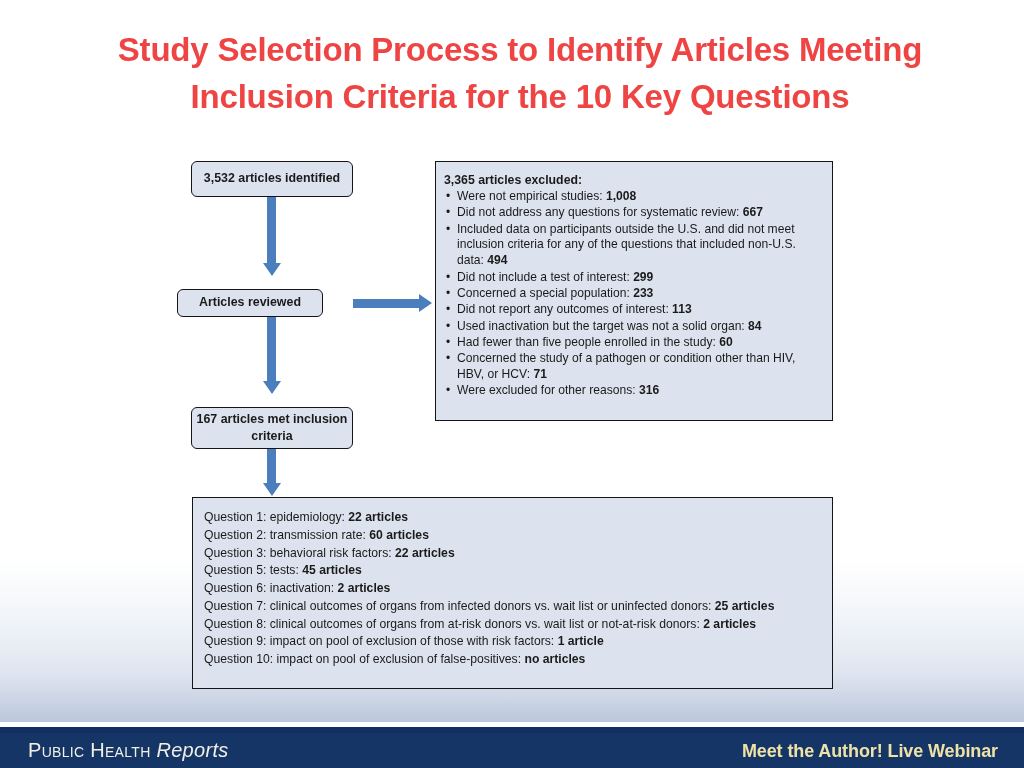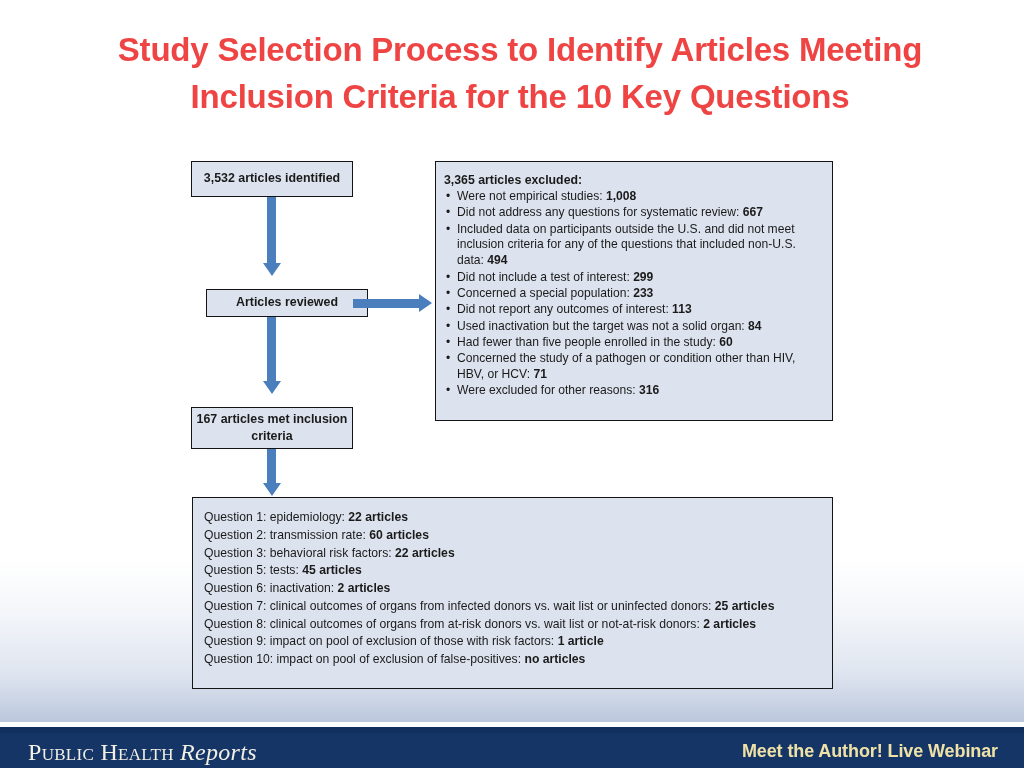--- a/index.html
+++ b/index.html
@@ -29,25 +29,25 @@
   
   .box{
     position:absolute;
     background:#dde3ee;
     border:1.6px solid #141414;
     box-sizing:border-box;
     color:#1a1a1a;
   }
   .box.small{
     display:flex;align-items:center;justify-content:center;
-    text-align:center;font-size:12.4px;font-weight:bold;line-height:1.38;
+    text-align:center;font-size:12.4px;font-weight:bold;line-height:1.38;border-radius:6px;
   }
 
   #box-identified{left:191px;top:161px;width:162px;height:36px;}
-  #box-reviewed{left:206px;top:289px;width:162px;height:28px;}
+  #box-reviewed{left:177px;top:289px;width:146px;height:28px;}
   #box-met{left:191px;top:407px;width:162px;height:42px;}
 
   
   #box-excluded{
     left:435px;top:161px;width:398px;height:260px;
     padding:11px 12px 8px 4px;
   }
   .excl-head{font-size:12.3px;font-weight:bold;margin:0 0 2px 4px;color:#1a1a1a;}
   .excl-list{list-style:none;margin:0;padding:0;}
   .excl-list li{
@@ -83,22 +83,22 @@
 
   
   .footer-gap{position:absolute;left:0;right:0;top:722px;height:5px;background:#ffffff;z-index:3;}
   .footer-rule{position:absolute;left:0;right:0;top:727px;height:6px;background:#11305f;z-index:3;}
   .footer{
     position:absolute;left:0;right:0;top:733px;height:35px;
     background:#153567;z-index:3;
   }
   .footer-logo{
     position:absolute;left:28px;top:6px;
-    font-family:Liberation Serif, serif;
-    color:#f2f0e4;font-size:24px;letter-spacing:0.3px;white-space:nowrap;
+    font-family:Liberation Sans, sans-serif;
+    color:#f2f0e4;font-size:20px;letter-spacing:0.3px;white-space:nowrap;
   }
   .footer-logo .sc{font-variant:small-caps;}
   .footer-logo .it{font-style:italic;}
   .footer-cta{
     position:absolute;right:26px;top:8px;
     color:#efe2a6;font-size:18px;font-weight:bold;white-space:nowrap;
     letter-spacing:-0.1px;
   }
 </style>
 </head>

